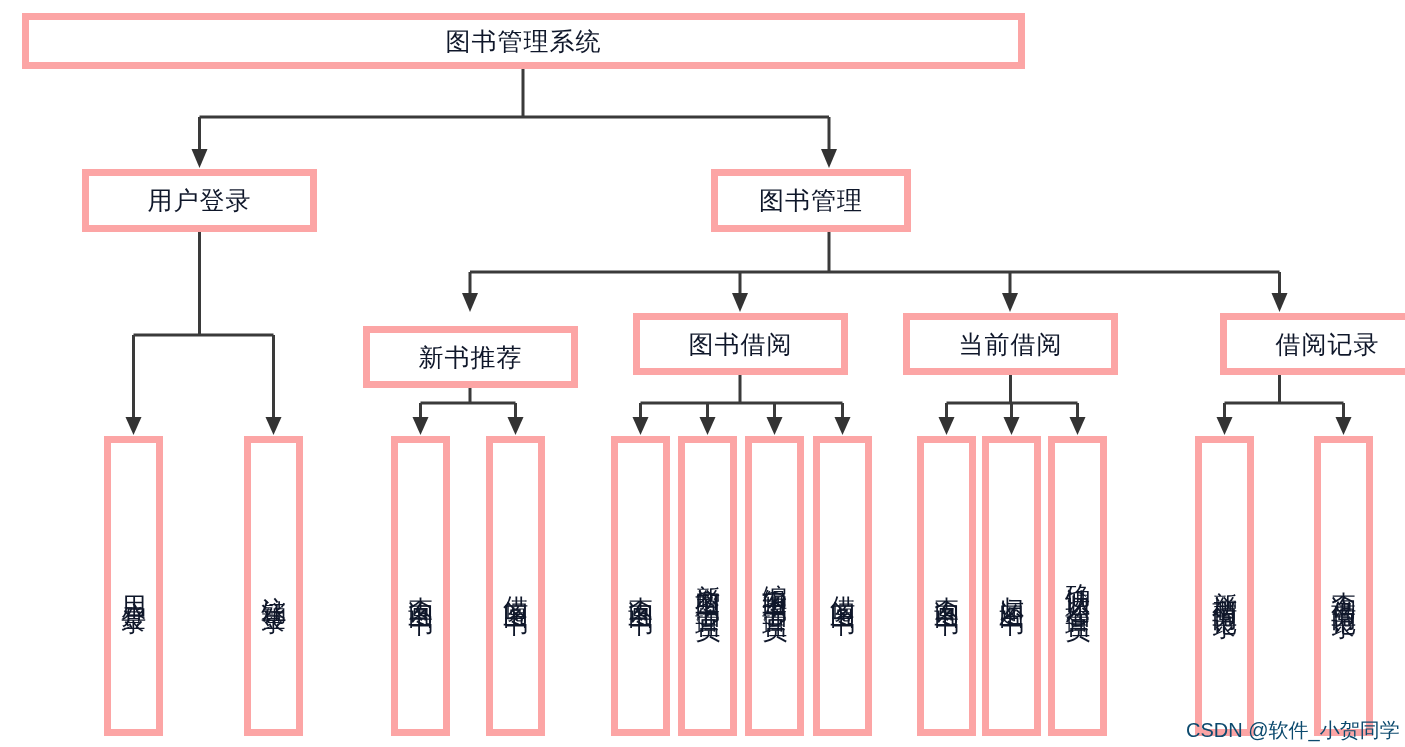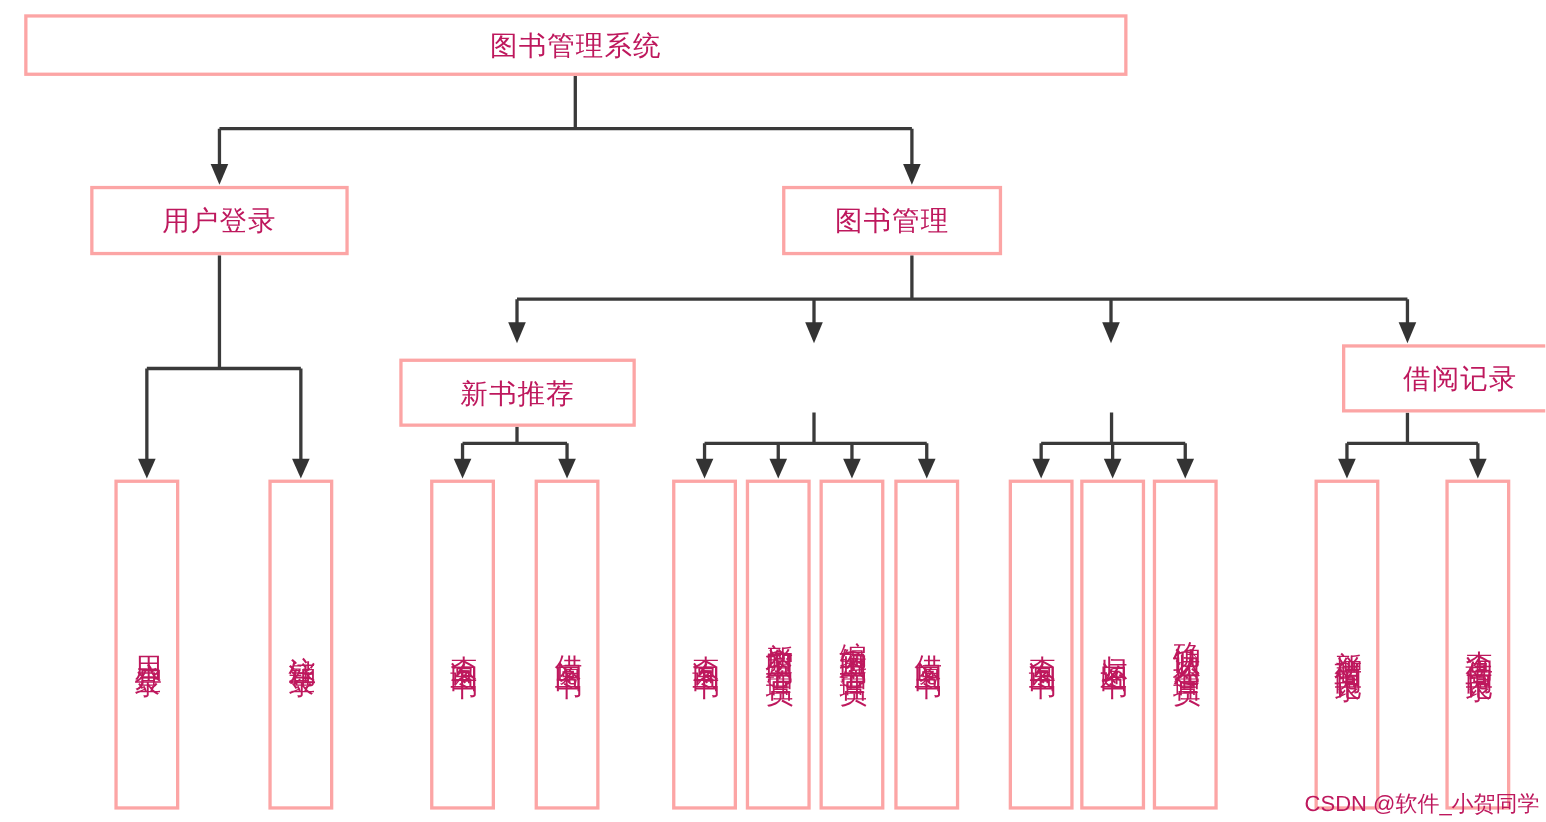--- a/index.html
+++ b/index.html
@@ -12,24 +12,24 @@
   }
   .connectors {
     position:absolute; left:0; top:0; width:1405px; height:747px;
     z-index:1;
   }
   .connectors path { stroke:#3a3a3a; stroke-width:3; fill:none; }
   .connectors polygon { fill:#333333; stroke:none; }
   .box {
     position:absolute;
     background:#ffffff;
-    border:3px solid #fca5a5;
+    border:7px solid #fca5a5;
     box-sizing:border-box;
     display:flex; align-items:center; justify-content:center;
-    color:#be185d;
+    color:#0f172a;
     z-index:2;
   }
   .box .lbl {
     font-size:25px;
     letter-spacing:1px;
     white-space:nowrap;
   }
   
   .n-root { left:22px; top:13px; width:1003px; height:56px; }
   
@@ -56,21 +56,21 @@
   .lf5  { left:611px; }  .lf6  { left:678px; }
   .lf7  { left:745px; }  .lf8  { left:813px; }
   .lf9  { left:917px; }  .lf10 { left:982px; }
   .lf11 { left:1048px; } .lf12 { left:1195px; }
   .lf13 { left:1314px; }
   .watermark {
     position:absolute;
     left:1186px; top:717px;
     z-index:3;
     font-size:20px;
-    color:#be185d;
+    color:#0c4a6e;
     white-space:nowrap;
   }
 </style>
 </head>
 <body>
 
 <div class="canvas">
 
   <svg class="connectors" viewBox="0 0 1405 747" xmlns="http://www.w3.org/2000/svg">
     <g>
@@ -122,20 +122,26 @@
   <div class="box n-userlogin">
     <span class="lbl">用户登录</span>
   </div>
   <div class="box n-bookmgmt">
     <span class="lbl">图书管理</span>
   </div>
 
   <div class="box lvl3 n-newbook">
     <span class="lbl">新书推荐</span>
   </div>
+  <div class="box lvl3 n-borrow">
+    <span class="lbl">图书借阅</span>
+  </div>
+  <div class="box lvl3 n-current">
+    <span class="lbl">当前借阅</span>
+  </div>
   <div class="box lvl3 n-records">
     <span class="lbl">借阅记录</span>
   </div>
 
   <div class="box leaf lf1">
     <span class="lbl">用户登录</span>
   </div>
   <div class="box leaf lf2">
     <span class="lbl">注销登录</span>
   </div>

